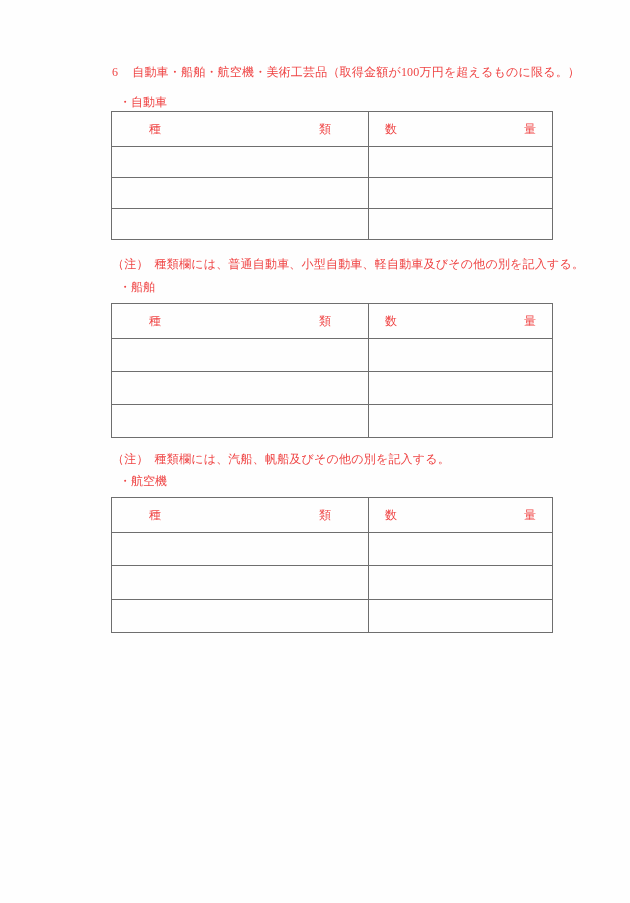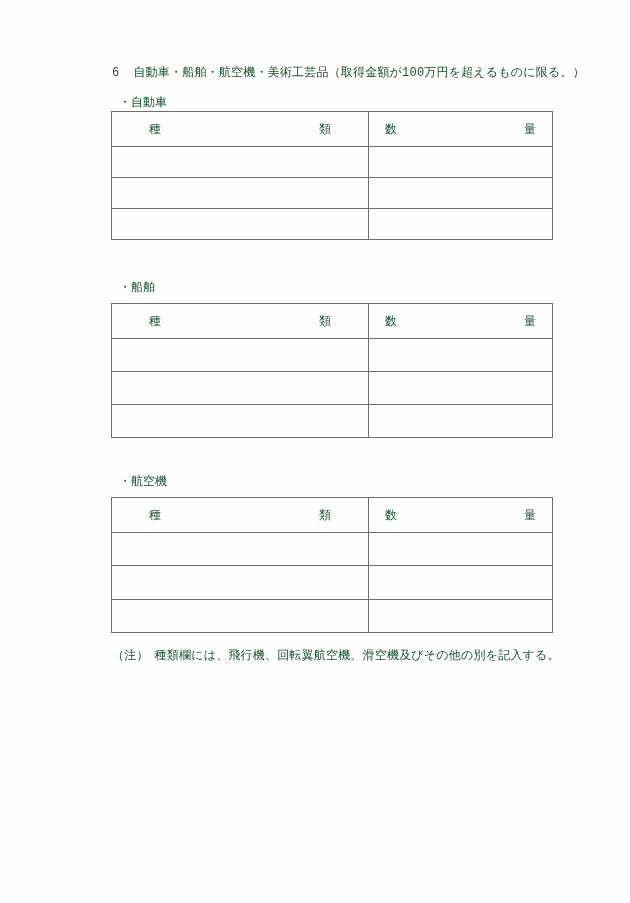--- a/index.html
+++ b/index.html
@@ -5,23 +5,23 @@
   html, body {
     margin: 0;
     padding: 0;
     background: #ffffff;
   }
   .page {
     position: relative;
     width: 630px;
     height: 903px;
     background: #fefefe;
-    font-family: Liberation Mono, monospace;
+    font-family: Liberation Serif, serif;
     font-size: 12px;
-    color: #14532d;
+    color: #ef4444;
     overflow: hidden;
   }
   .section-heading {
     position: absolute;
     left: 112px;
     top: 64px;
     white-space: nowrap;
     letter-spacing: 0.2px;
   }
   .section-heading .sec-num {
@@ -127,20 +127,23 @@
     <div class="jp-tr">
       <div class="jp-td c1"></div>
       <div class="jp-td c2"></div>
     </div>
     <div class="jp-tr">
       <div class="jp-td c1"></div>
       <div class="jp-td c2"></div>
     </div>
   </div>
 
+  <div class="note-line n1">
+    <span class="note-prefix">（注）</span><span>種類欄には、普通自動車、小型自動車、軽自動車及びその他の別を記入する。</span>
+  </div>
 
   <div class="sub-label s2">・船舶</div>
 
   <div class="jp-table t2">
     <div class="jp-tr header-row">
       <div class="jp-td c1">
         <div class="head-cell">
           <span>種</span>
           <span>類</span>
         </div>
@@ -159,20 +162,23 @@
     <div class="jp-tr">
       <div class="jp-td c1"></div>
       <div class="jp-td c2"></div>
     </div>
     <div class="jp-tr">
       <div class="jp-td c1"></div>
       <div class="jp-td c2"></div>
     </div>
   </div>
 
+  <div class="note-line n2">
+    <span class="note-prefix">（注）</span><span>種類欄には、汽船、帆船及びその他の別を記入する。</span>
+  </div>
 
   <div class="sub-label s3">・航空機</div>
 
   <div class="jp-table t3">
     <div class="jp-tr header-row">
       <div class="jp-td c1">
         <div class="head-cell">
           <span>種</span>
           <span>類</span>
         </div>
@@ -191,17 +197,14 @@
     <div class="jp-tr">
       <div class="jp-td c1"></div>
       <div class="jp-td c2"></div>
     </div>
     <div class="jp-tr">
       <div class="jp-td c1"></div>
       <div class="jp-td c2"></div>
     </div>
   </div>
 
-  <div class="note-line n3">
-    <span class="note-prefix">（注）</span><span>種類欄には、飛行機、回転翼航空機、滑空機及びその他の別を記入する。</span>
-  </div>
 
 </div>
 
 </body></html>

